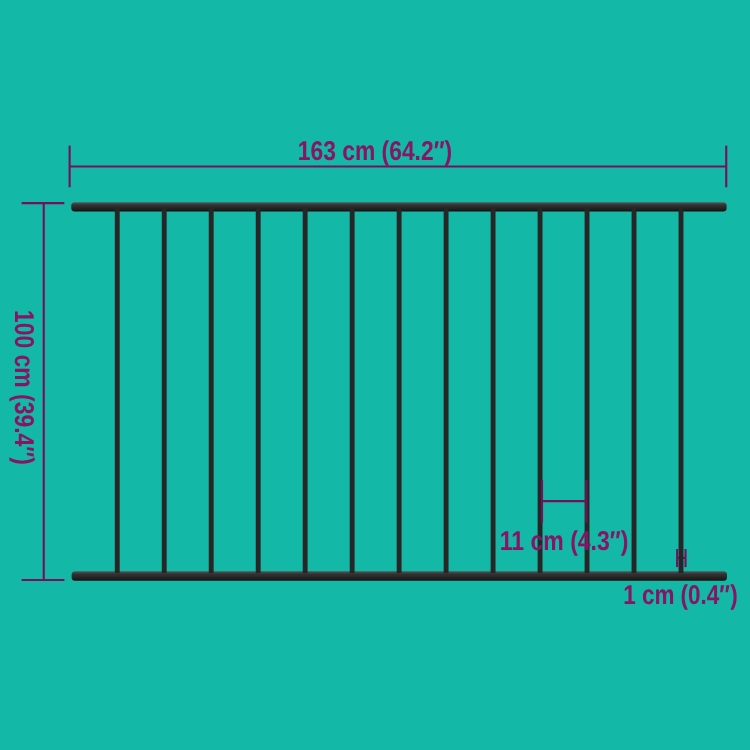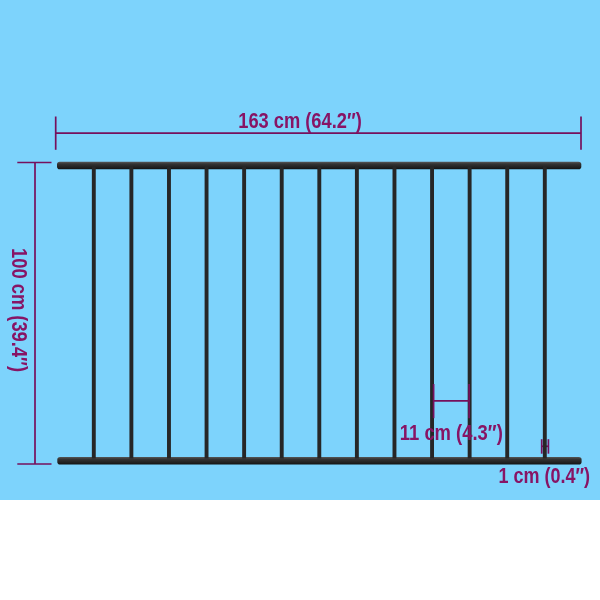--- a/index.html
+++ b/index.html
@@ -1,16 +1,16 @@
 <!DOCTYPE html>
 <html><head>
 <meta charset="utf-8">
 <style>
   html,body{margin:0;padding:0;background:#ffffff;}
-  .wrap{position:relative;width:600px;height:500px;background:#7dd3fc;overflow:hidden;}
+  .wrap{position:relative;width:600px;height:600px;background:#14b8a6;overflow:hidden;}
   svg{display:block;}
   text{font-family:"Liberation Sans", sans-serif;font-weight:bold;fill:#871465;}
 </style>
 </head>
 <body>
 <div class="wrap">
 <svg width="600" height="600" viewBox="0 0 600 600">
   <defs>
     <linearGradient id="railg" x1="0" y1="0" x2="0" y2="1">
       <stop offset="0" stop-color="#585858"></stop>

